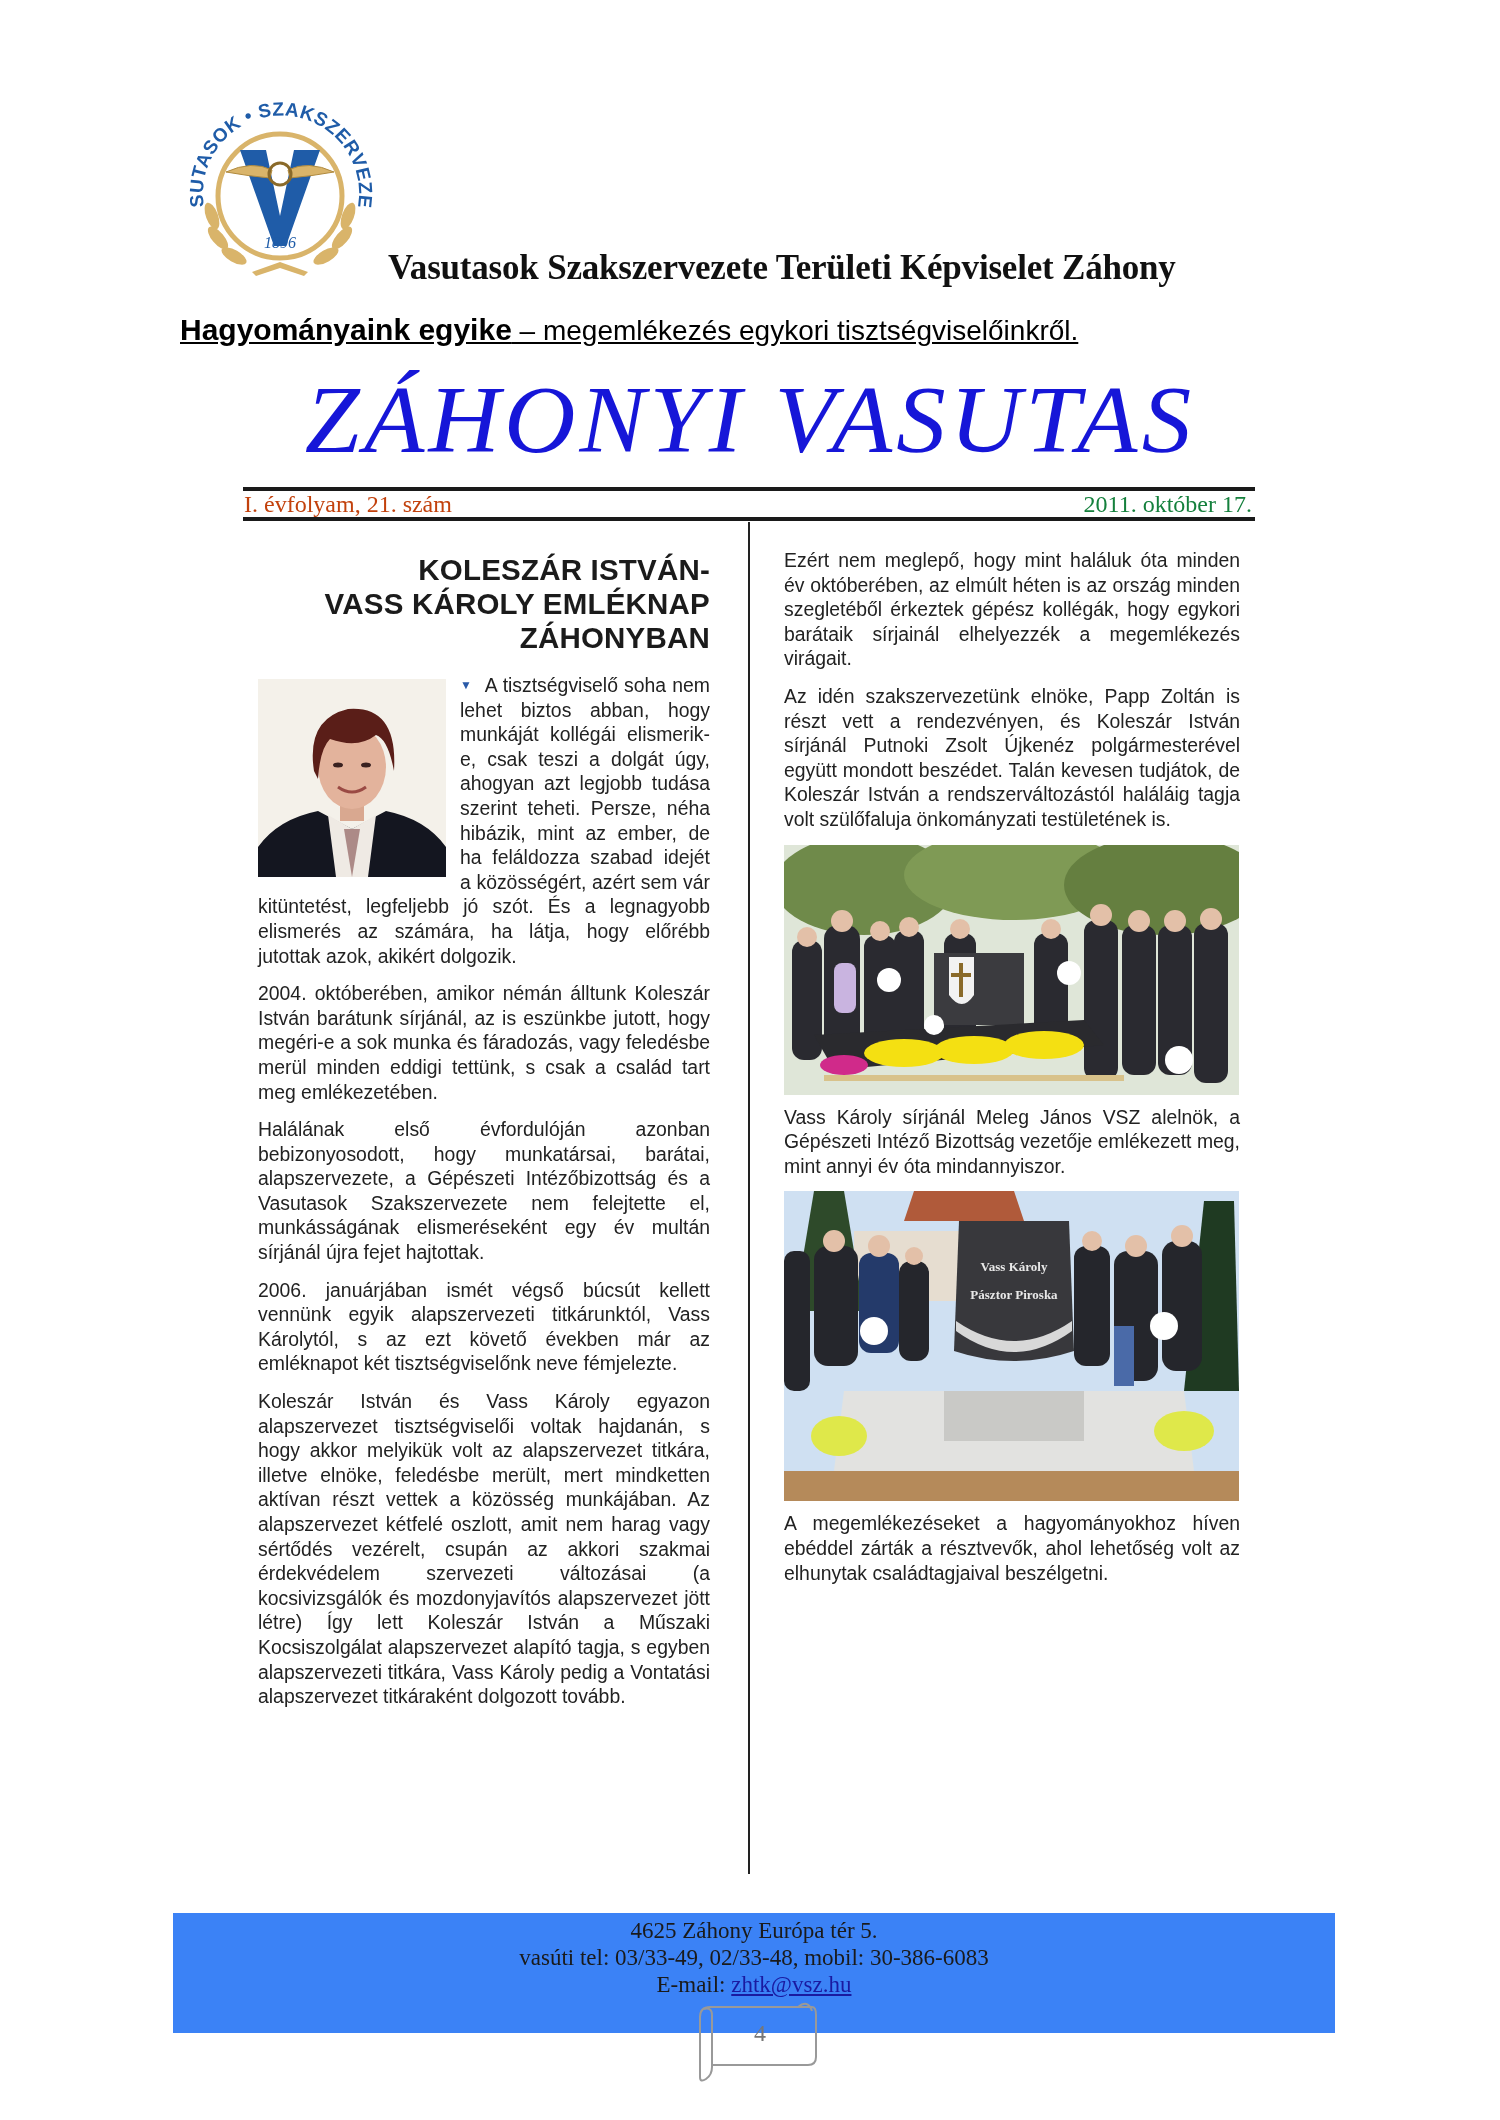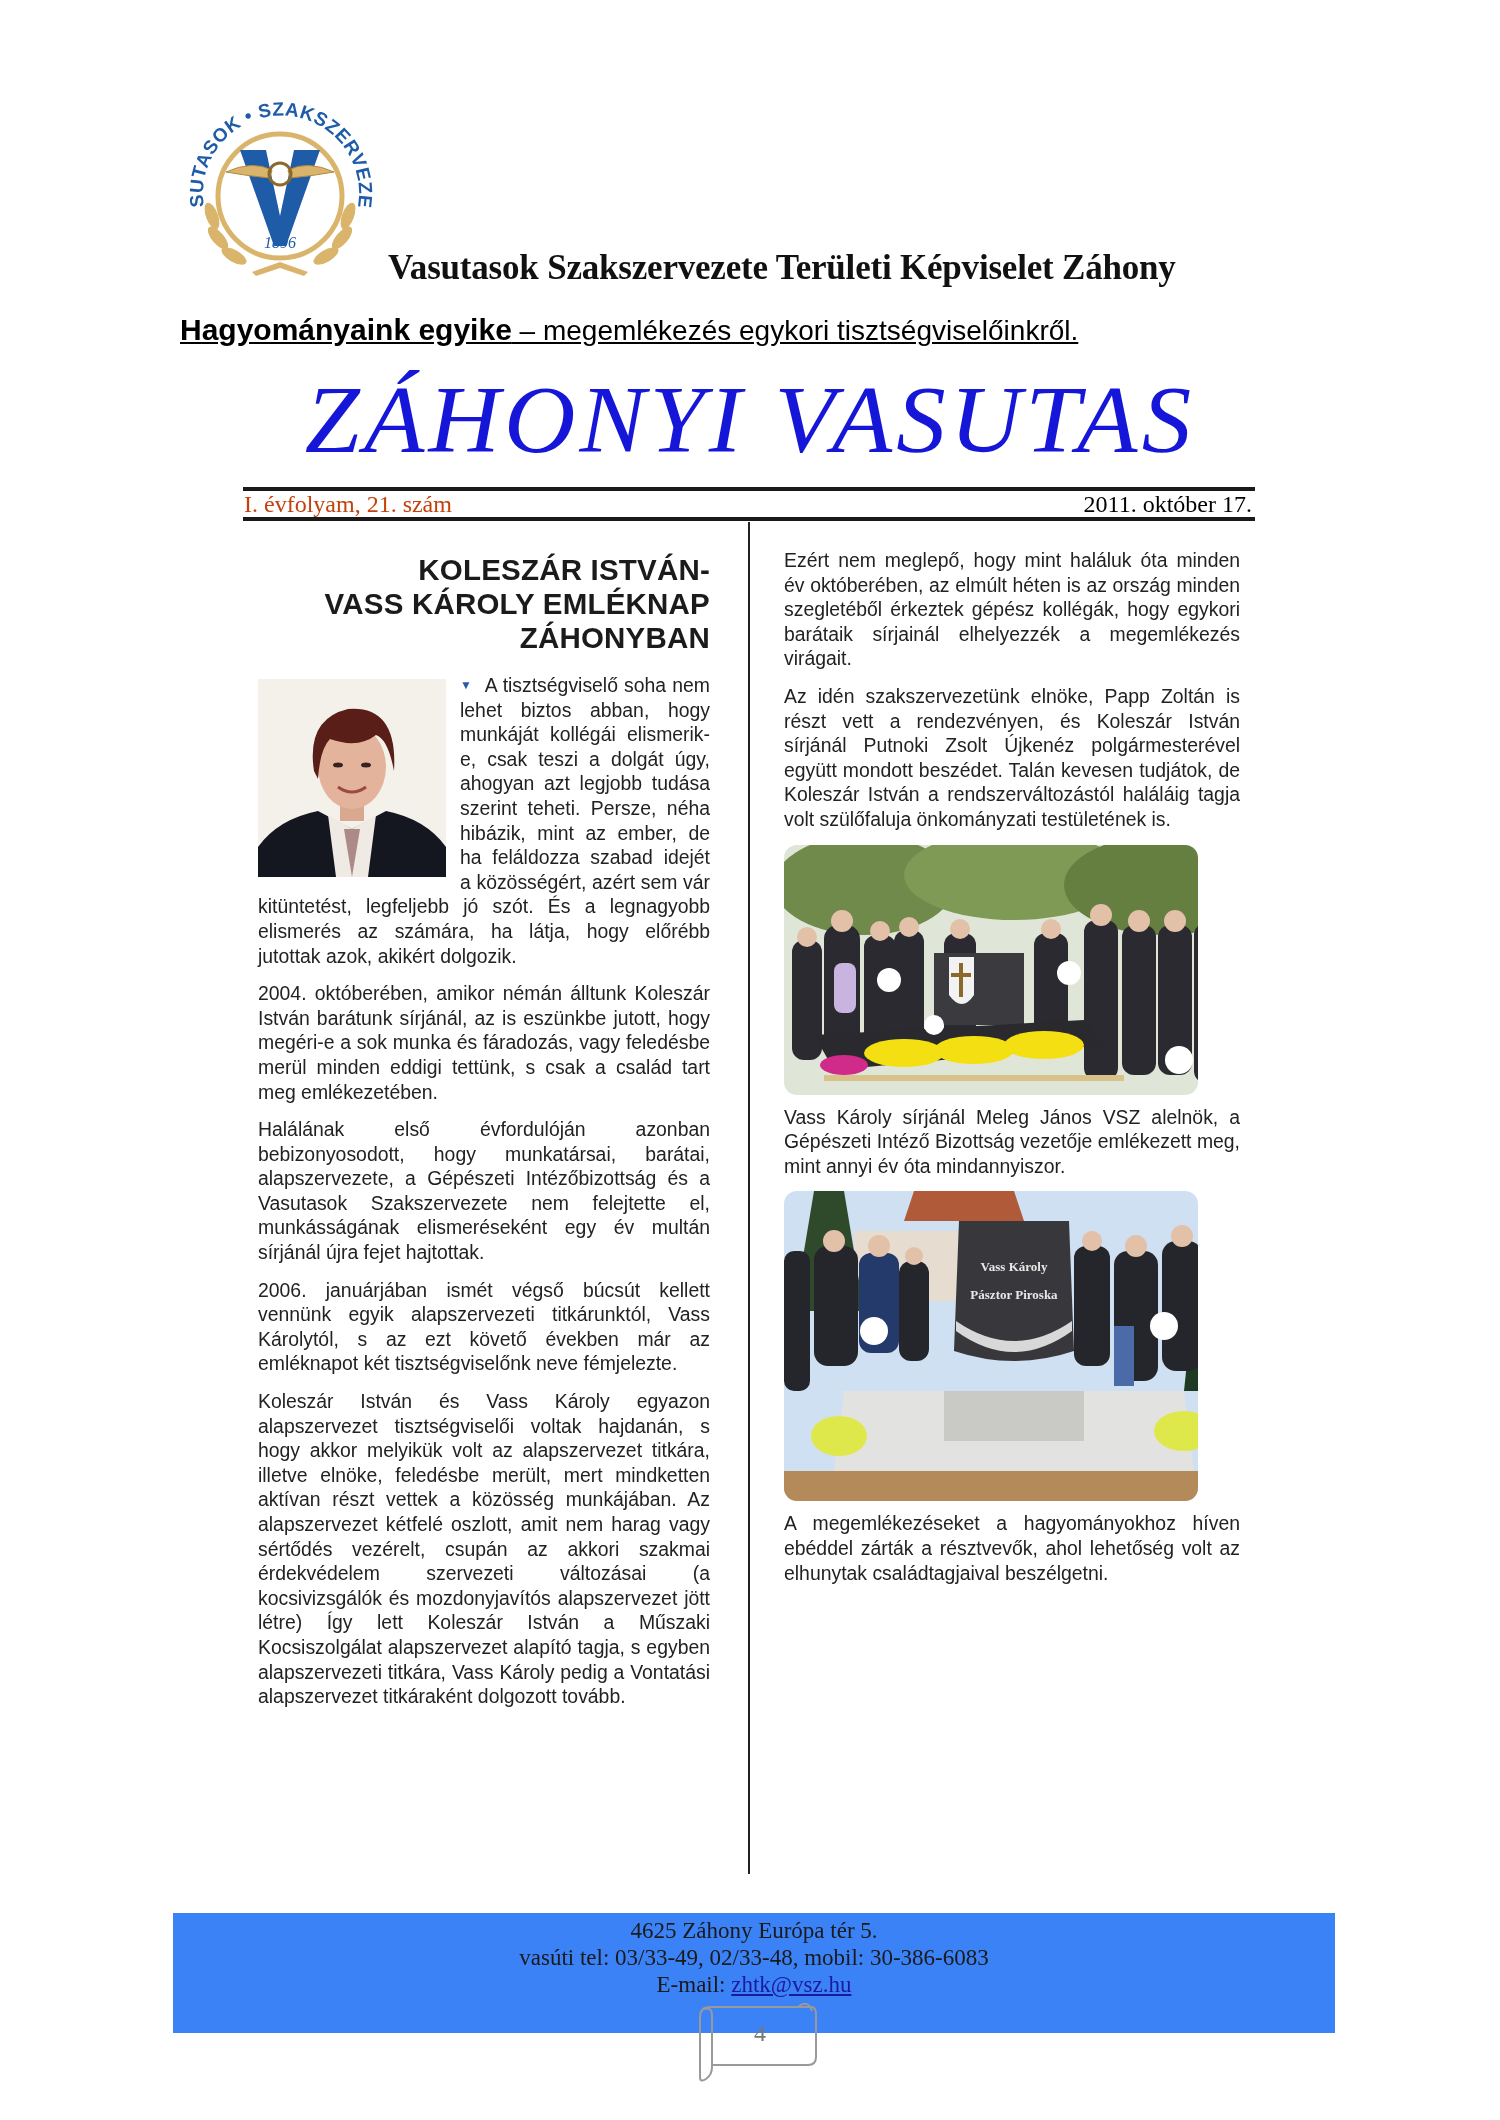--- a/index.html
+++ b/index.html
@@ -10,33 +10,33 @@
     .org-title { position: absolute; left: 388px; top: 248px; font-family: "Liberation Serif", serif; font-size: 35px; color: #111; white-space: nowrap; letter-spacing: -0.2px; font-weight: bold; }
     .subtitle { position: absolute; left: 180px; top: 313px; font-size: 28px; white-space: nowrap; color: #000000; text-decoration: underline; }
     .subtitle .strong { font-weight: bold; font-size: 30px; }
 
     
     .masthead { position: absolute; left: 240px; top: 372px; width: 1020px; text-align: center; font-family: "Liberation Serif", serif; font-style: italic; font-size: 96px; color: #1616d8; letter-spacing: 4px; line-height: 1; transform: scaleX(1.03); }
     .rule { position: absolute; left: 243px; width: 1012px; height: 4px; background: #1a1a1a; }
     .rule.top { top: 487px; }
     .rule.bottom { top: 517px; }
     .issue-left { position: absolute; left: 244px; top: 491px; font-family: "Liberation Serif", serif; font-size: 24px; color: #c2410c; }
-    .issue-right { position: absolute; right: 248px; top: 491px; font-family: "Liberation Serif", serif; font-size: 24px; color: #000000; }
+    .issue-right { position: absolute; right: 248px; top: 491px; font-family: "Liberation Serif", serif; font-size: 24px; color: #15803d; }
     .col-divider { position: absolute; left: 748px; top: 522px; width: 2px; height: 1352px; background: #222; }
 
     .col { position: absolute; font-size: 19.4px; line-height: 24.6px; color: #222; text-align: justify; }
     .col.left { left: 258px; top: 548px; width: 452px; }
     .col.right { left: 784px; top: 548px; width: 456px; }
     .col p { margin: 0 0 13px 0; }
     .headline { font-size: 29.5px; line-height: 34px; font-weight: bold; color: #1b1b1b; text-align: right; margin: 5px 0 18px 0; letter-spacing: 0.2px; }
 
     .portrait { float: left; width: 188px; height: 198px; margin: 6px 14px 4px 0; background: #f7f4ef; position: relative; overflow: hidden; }
     .bullet { color: #2a5aa8; font-size: 12px; margin-right: 12px; vertical-align: 3px; }
 
-    .photo { width: 414px; margin: 5px 0 10px 0; position: relative; overflow: hidden; border-radius: 13px; }
+    .photo { width: 455px; margin: 5px 0 10px 0; position: relative; overflow: hidden; }
     .photo.one { height: 250px; }
     .photo.two { height: 310px; margin-top: 10px; }
     .caption { margin: 6px 0 14px 0; }
 
     
     .footer { position: absolute; left: 173px; top: 1913px; width: 1162px; height: 120px; background: #3b82f6; text-align: center; font-family: "Liberation Serif", serif; font-size: 23px; line-height: 27px; color: #1a1a1a; padding-top: 4px; box-sizing: border-box; }
     .footer a { color: #1a1aa0; text-decoration: underline; }
     .page-scroll { position: absolute; left: 690px; top: 2001px; width: 130px; height: 82px; }
     .page-num { position: absolute; left: 740px; top: 2020px; width: 40px; text-align: center; font-family: "Liberation Serif", serif; font-size: 24px; color: #777; }
   </style>

